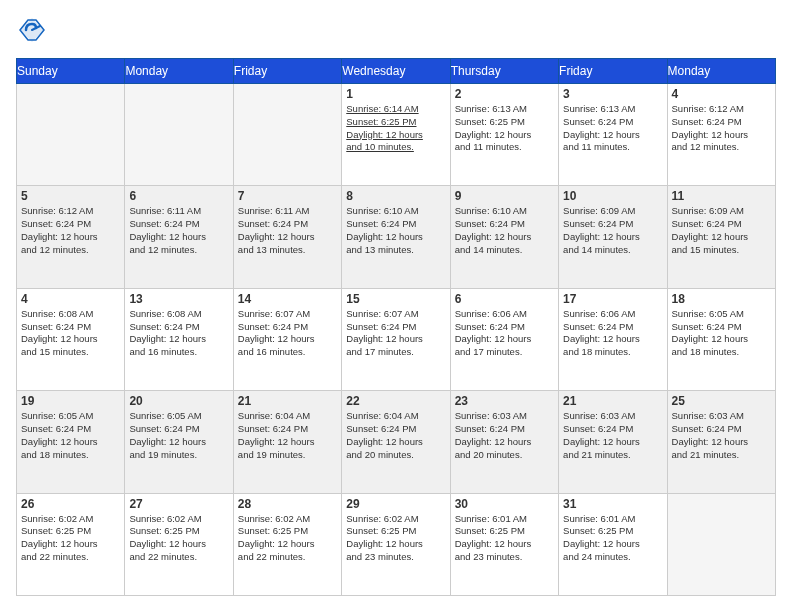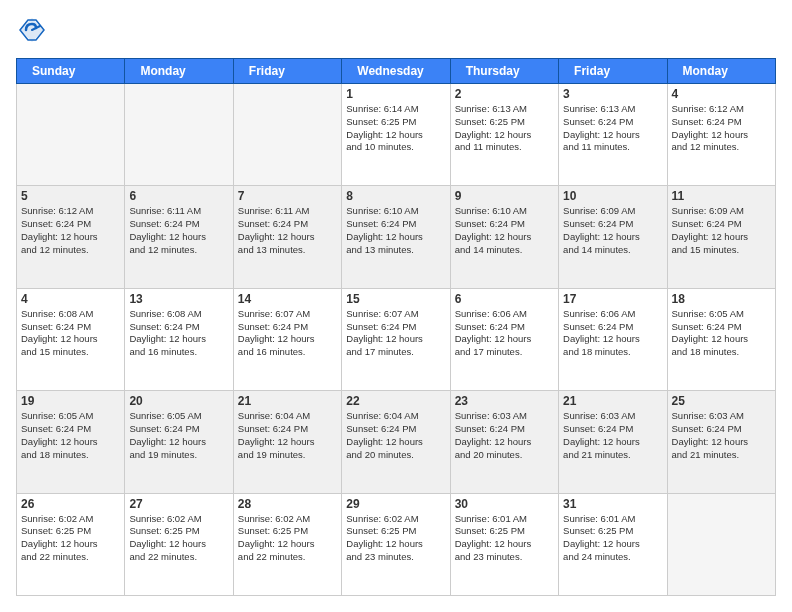--- a/index.html
+++ b/index.html
@@ -54,25 +54,25 @@
       color: #444;
     }
     .calendar {
       flex: 1;
       border: 1px solid #bbb;
       border-collapse: collapse;
       width: 100%;
       table-layout: fixed;
     }
     .calendar th {
-      background: #3b82f6;
+      background: #1d4ed8;
       color: #fff;
       font-size: 12px;
-      font-weight: bold;
-      padding: 5px 15px;
+      font-weight: normal;
+      padding: 5px 0;
       border: 1px solid #1254a0;
       text-align: left;
     }
     .calendar td {
       border: 1px solid #ccc;
       vertical-align: top;
       padding: 3px 4px;
       font-size: 10px;
       color: #333;
       height: 82px;
@@ -132,21 +132,21 @@
           <th>Monday</th>
         </tr>
     </thead>
     <tbody id="calendar-body">
         <tr>
           <td class="empty"></td>
           <td class="empty"></td>
           <td class="empty"></td>
           <td class="">
             <span class="day-num">1</span>
-            <div class="cell-text" style="white-space: pre-line;">Sunrise: 6:14 AM
+            <div class="cell-text" style="white-space: pre-line; text-decoration: underline;">Sunrise: 6:14 AM
 Sunset: 6:25 PM
 Daylight: 12 hours
 and 10 minutes.</div>
           </td>
           <td class="">
             <span class="day-num">2</span>
             <div class="cell-text" style="white-space: pre-line;">Sunrise: 6:13 AM
 Sunset: 6:25 PM
 Daylight: 12 hours
 and 11 minutes.</div>

